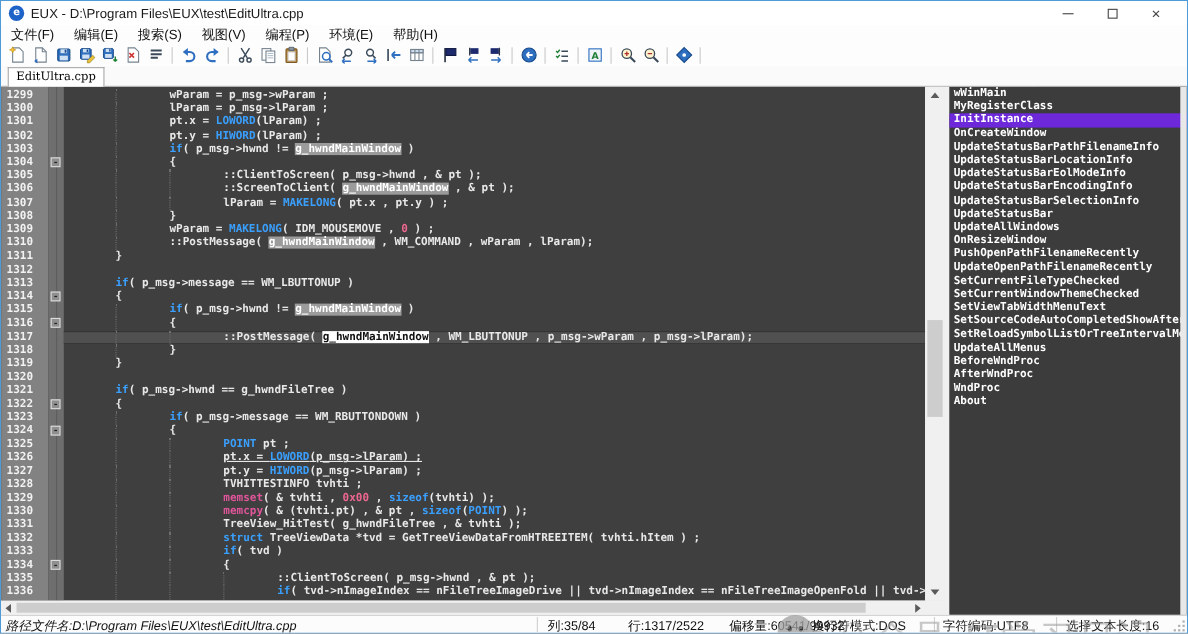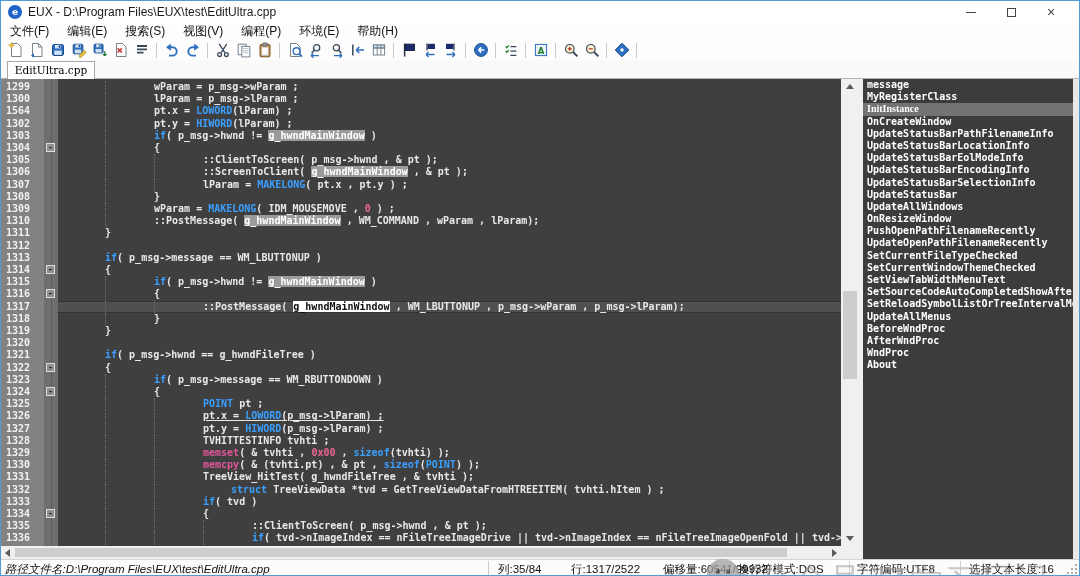--- a/index.html
+++ b/index.html
@@ -54,21 +54,21 @@
   .arr-dn{left:5px;bottom:5px;border-left:4px solid transparent;border-right:4px solid transparent;border-top:5px solid #5a5a5a;}
   .hscroll{position:absolute;left:0;top:467px;width:840px;height:13px;background:#f0f0f0;}
   .hthumb{position:absolute;left:14px;top:2px;width:772px;height:9px;background:#cdcdcd;}
   .arr-lf{left:4px;top:3px;border-top:4px solid transparent;border-bottom:4px solid transparent;border-right:5px solid #5a5a5a;}
   .arr-rt{right:4px;top:3px;border-top:4px solid transparent;border-bottom:4px solid transparent;border-left:5px solid #5a5a5a;}
   .corner{position:absolute;left:840px;top:467px;width:18px;height:13px;background:#f0f0f0;}
   .splitter{position:absolute;left:858px;top:0;width:4px;height:480px;background:#f0f0f0;}
   
   .panel{position:absolute;left:862px;top:0;width:216px;height:480px;background:#3c3c3c;overflow:hidden;}
   .pitem{position:relative;height:12.2px;padding-left:4px;font:bold 10px/12.2px "DejaVu Sans Mono",monospace;color:#fff;white-space:pre;overflow:hidden;}
-  .pitem.sel{background:#737373;font-family:Liberation Serif, serif;}
+  .pitem.sel{background:#6d28d9;}
   .pscroll{position:absolute;right:0;top:0;width:6px;height:100%;background:#e8e8e8;}
   
   .watermark{position:absolute;left:706px;top:478px;display:flex;align-items:center;z-index:50;pointer-events:none;}
   .wmicon{position:relative;width:52px;height:46px;opacity:.75;}
   .wmb1{position:absolute;left:0;top:2px;width:32px;height:30px;border-radius:50%;background:#9f9f9f;}
   .wmb2{position:absolute;left:24px;top:16px;width:22px;height:21px;border-radius:50%;background:#a8a8a8;}
   .wme{position:absolute;width:4px;height:5px;border-radius:50%;background:#3f3f3f;}
   .wmtext{font-size:33px;letter-spacing:2px;color:rgba(160,160,160,0.58);font-weight:500;white-space:nowrap;}
   
   .statusbar{position:absolute;left:0;top:558px;width:1078px;height:17px;background:#fcfcfc;border-top:1px solid #d4d4d4;
@@ -305,21 +305,21 @@
     <div class="tab">EditUltra.cpp</div>
   </div>
 
   <div class="main">
     <div class="editor" id="editor">
       <div class="gutterbg"></div>
       <div class="foldbg"></div>
       <div class="foldline"></div>
     <div class="crow" style="top: 2px;"><span class="guide" style="left: 104px;"></span><span class="lnum">1299</span><span class="ctext" style="left: 153px;"><span>wParam = p_msg-&gt;wParam ;</span></span></div>
         <div class="crow" style="top: 14.2px;"><span class="guide" style="left: 104px;"></span><span class="lnum">1300</span><span class="ctext" style="left: 153px;"><span>lParam = p_msg-&gt;lParam ;</span></span></div>
-        <div class="crow" style="top: 26.4px;"><span class="guide" style="left: 104px;"></span><span class="lnum">1564</span><span class="ctext" style="left: 153px;"><span>pt.x = </span><span class="tk-k">LOWORD</span><span>(lParam) ;</span></span></div>
+        <div class="crow" style="top: 26.4px;"><span class="guide" style="left: 104px;"></span><span class="lnum">1301</span><span class="ctext" style="left: 153px;"><span>pt.x = </span><span class="tk-k">LOWORD</span><span>(lParam) ;</span></span></div>
         <div class="crow" style="top: 38.6px;"><span class="guide" style="left: 104px;"></span><span class="lnum">1302</span><span class="ctext" style="left: 153px;"><span>pt.y = </span><span class="tk-k">HIWORD</span><span>(lParam) ;</span></span></div>
         <div class="crow" style="top: 50.8px;"><span class="guide" style="left: 104px;"></span><span class="lnum">1303</span><span class="ctext" style="left: 153px;"><span class="tk-k">if</span><span>( p_msg-&gt;hwnd != </span><span class="tk-h">g_hwndMainWindow</span><span> )</span></span></div>
         <div class="crow" style="top: 63px;"><span class="guide" style="left: 104px;"></span><span class="lnum">1304</span><span class="foldbox">-</span><span class="ctext" style="left: 153px;"><span>{</span></span></div>
         <div class="crow" style="top: 75.2px;"><span class="guide" style="left: 104px;"></span><span class="guide" style="left: 153px;"></span><span class="lnum">1305</span><span class="ctext" style="left: 202px;"><span>::ClientToScreen( p_msg-&gt;hwnd , &amp; pt );</span></span></div>
         <div class="crow" style="top: 87.4px;"><span class="guide" style="left: 104px;"></span><span class="guide" style="left: 153px;"></span><span class="lnum">1306</span><span class="ctext" style="left: 202px;"><span>::ScreenToClient( </span><span class="tk-h">g_hwndMainWindow</span><span> , &amp; pt );</span></span></div>
         <div class="crow" style="top: 99.6px;"><span class="guide" style="left: 104px;"></span><span class="guide" style="left: 153px;"></span><span class="lnum">1307</span><span class="ctext" style="left: 202px;"><span>lParam = </span><span class="tk-k">MAKELONG</span><span>( pt.x , pt.y ) ;</span></span></div>
         <div class="crow" style="top: 111.8px;"><span class="guide" style="left: 104px;"></span><span class="lnum">1308</span><span class="ctext" style="left: 153px;"><span>}</span></span></div>
         <div class="crow" style="top: 124px;"><span class="guide" style="left: 104px;"></span><span class="lnum">1309</span><span class="ctext" style="left: 153px;"><span>wParam = </span><span class="tk-k">MAKELONG</span><span>( IDM_MOUSEMOVE , </span><span class="tk-n">0</span><span> ) ;</span></span></div>
         <div class="crow" style="top: 136.2px;"><span class="guide" style="left: 104px;"></span><span class="lnum">1310</span><span class="ctext" style="left: 153px;"><span>::PostMessage( </span><span class="tk-h">g_hwndMainWindow</span><span> , WM_COMMAND , wParam , lParam);</span></span></div>
         <div class="crow" style="top: 148.4px;"><span class="lnum">1311</span><span class="ctext" style="left: 104px;"><span>}</span></span></div>
@@ -336,21 +336,21 @@
         <div class="crow" style="top: 282.6px;"><span class="lnum">1322</span><span class="foldbox">-</span><span class="ctext" style="left: 104px;"><span>{</span></span></div>
         <div class="crow" style="top: 294.8px;"><span class="guide" style="left: 104px;"></span><span class="lnum">1323</span><span class="ctext" style="left: 153px;"><span class="tk-k">if</span><span>( p_msg-&gt;message == WM_RBUTTONDOWN )</span></span></div>
         <div class="crow" style="top: 307px;"><span class="guide" style="left: 104px;"></span><span class="lnum">1324</span><span class="foldbox">-</span><span class="ctext" style="left: 153px;"><span>{</span></span></div>
         <div class="crow" style="top: 319.2px;"><span class="guide" style="left: 104px;"></span><span class="guide" style="left: 153px;"></span><span class="lnum">1325</span><span class="ctext" style="left: 202px;"><span class="tk-k">POINT</span><span> pt ;</span></span></div>
         <div class="crow" style="top: 331.4px;"><span class="guide" style="left: 104px;"></span><span class="guide" style="left: 153px;"></span><span class="lnum">1326</span><span class="ctext" style="left: 202px; text-decoration: underline;"><span>pt.x = </span><span class="tk-k">LOWORD</span><span>(p_msg-&gt;lParam) ;</span></span></div>
         <div class="crow" style="top: 343.6px;"><span class="guide" style="left: 104px;"></span><span class="guide" style="left: 153px;"></span><span class="lnum">1327</span><span class="ctext" style="left: 202px;"><span>pt.y = </span><span class="tk-k">HIWORD</span><span>(p_msg-&gt;lParam) ;</span></span></div>
         <div class="crow" style="top: 355.8px;"><span class="guide" style="left: 104px;"></span><span class="guide" style="left: 153px;"></span><span class="lnum">1328</span><span class="ctext" style="left: 202px;"><span>TVHITTESTINFO tvhti ;</span></span></div>
         <div class="crow" style="top: 368px;"><span class="guide" style="left: 104px;"></span><span class="guide" style="left: 153px;"></span><span class="lnum">1329</span><span class="ctext" style="left: 202px;"><span class="tk-f">memset</span><span>( &amp; tvhti , </span><span class="tk-n">0x00</span><span> , </span><span class="tk-k">sizeof</span><span>(tvhti) );</span></span></div>
         <div class="crow" style="top: 380.2px;"><span class="guide" style="left: 104px;"></span><span class="guide" style="left: 153px;"></span><span class="lnum">1330</span><span class="ctext" style="left: 202px;"><span class="tk-f">memcpy</span><span>( &amp; (tvhti.pt) , &amp; pt , </span><span class="tk-k">sizeof</span><span>(</span><span class="tk-k">POINT</span><span>) );</span></span></div>
         <div class="crow" style="top: 392.4px;"><span class="guide" style="left: 104px;"></span><span class="guide" style="left: 153px;"></span><span class="lnum">1331</span><span class="ctext" style="left: 202px;"><span>TreeView_HitTest( g_hwndFileTree , &amp; tvhti );</span></span></div>
-        <div class="crow" style="top: 404.6px;"><span class="guide" style="left: 104px;"></span><span class="guide" style="left: 153px;"></span><span class="lnum">1332</span><span class="ctext" style="left: 202px; margin-left: 28px;"><span class="tk-k">struct</span><span> TreeViewData *tvd = GetTreeViewDataFromHTREEITEM( tvhti.hItem ) ;</span></span></div>
+        <div class="crow" style="top: 404.6px;"><span class="guide" style="left: 104px;"></span><span class="guide" style="left: 153px;"></span><span class="lnum">1332</span><span class="ctext" style="left: 202px;"><span class="tk-k">struct</span><span> TreeViewData *tvd = GetTreeViewDataFromHTREEITEM( tvhti.hItem ) ;</span></span></div>
         <div class="crow" style="top: 416.8px;"><span class="guide" style="left: 104px;"></span><span class="guide" style="left: 153px;"></span><span class="lnum">1333</span><span class="ctext" style="left: 202px;"><span class="tk-k">if</span><span>( tvd )</span></span></div>
         <div class="crow" style="top: 429px;"><span class="guide" style="left: 104px;"></span><span class="guide" style="left: 153px;"></span><span class="lnum">1334</span><span class="foldbox">-</span><span class="ctext" style="left: 202px;"><span>{</span></span></div>
         <div class="crow" style="top: 441.2px;"><span class="guide" style="left: 104px;"></span><span class="guide" style="left: 153px;"></span><span class="guide" style="left: 202px;"></span><span class="lnum">1335</span><span class="ctext" style="left: 251px;"><span>::ClientToScreen( p_msg-&gt;hwnd , &amp; pt );</span></span></div>
         <div class="crow" style="top: 453.4px;"><span class="guide" style="left: 104px;"></span><span class="guide" style="left: 153px;"></span><span class="guide" style="left: 202px;"></span><span class="lnum">1336</span><span class="ctext" style="left: 251px;"><span class="tk-k">if</span><span>( tvd-&gt;nImageIndex == nFileTreeImageDrive || tvd-&gt;nImageIndex == nFileTreeImageOpenFold || tvd-&gt;</span></span></div>
       </div>
 
     <div class="vscroll">
       <span class="arr arr-up"></span>
       <div class="vthumb"></div>
       <span class="arr arr-dn"></span>
@@ -358,21 +358,21 @@
     <div class="hscroll">
       <span class="arr arr-lf"></span>
       <div class="hthumb"></div>
       <span class="arr arr-rt"></span>
     </div>
     <div class="corner"></div>
     <div class="splitter"></div>
 
     <div class="panel" id="panel">
 
-    <div class="pitem">message</div>
+    <div class="pitem">wWinMain</div>
         <div class="pitem">MyRegisterClass</div>
         <div class="pitem sel">InitInstance</div>
         <div class="pitem">OnCreateWindow</div>
         <div class="pitem">UpdateStatusBarPathFilenameInfo</div>
         <div class="pitem">UpdateStatusBarLocationInfo</div>
         <div class="pitem">UpdateStatusBarEolModeInfo</div>
         <div class="pitem">UpdateStatusBarEncodingInfo</div>
         <div class="pitem">UpdateStatusBarSelectionInfo</div>
         <div class="pitem">UpdateStatusBar</div>
         <div class="pitem">UpdateAllWindows</div>

